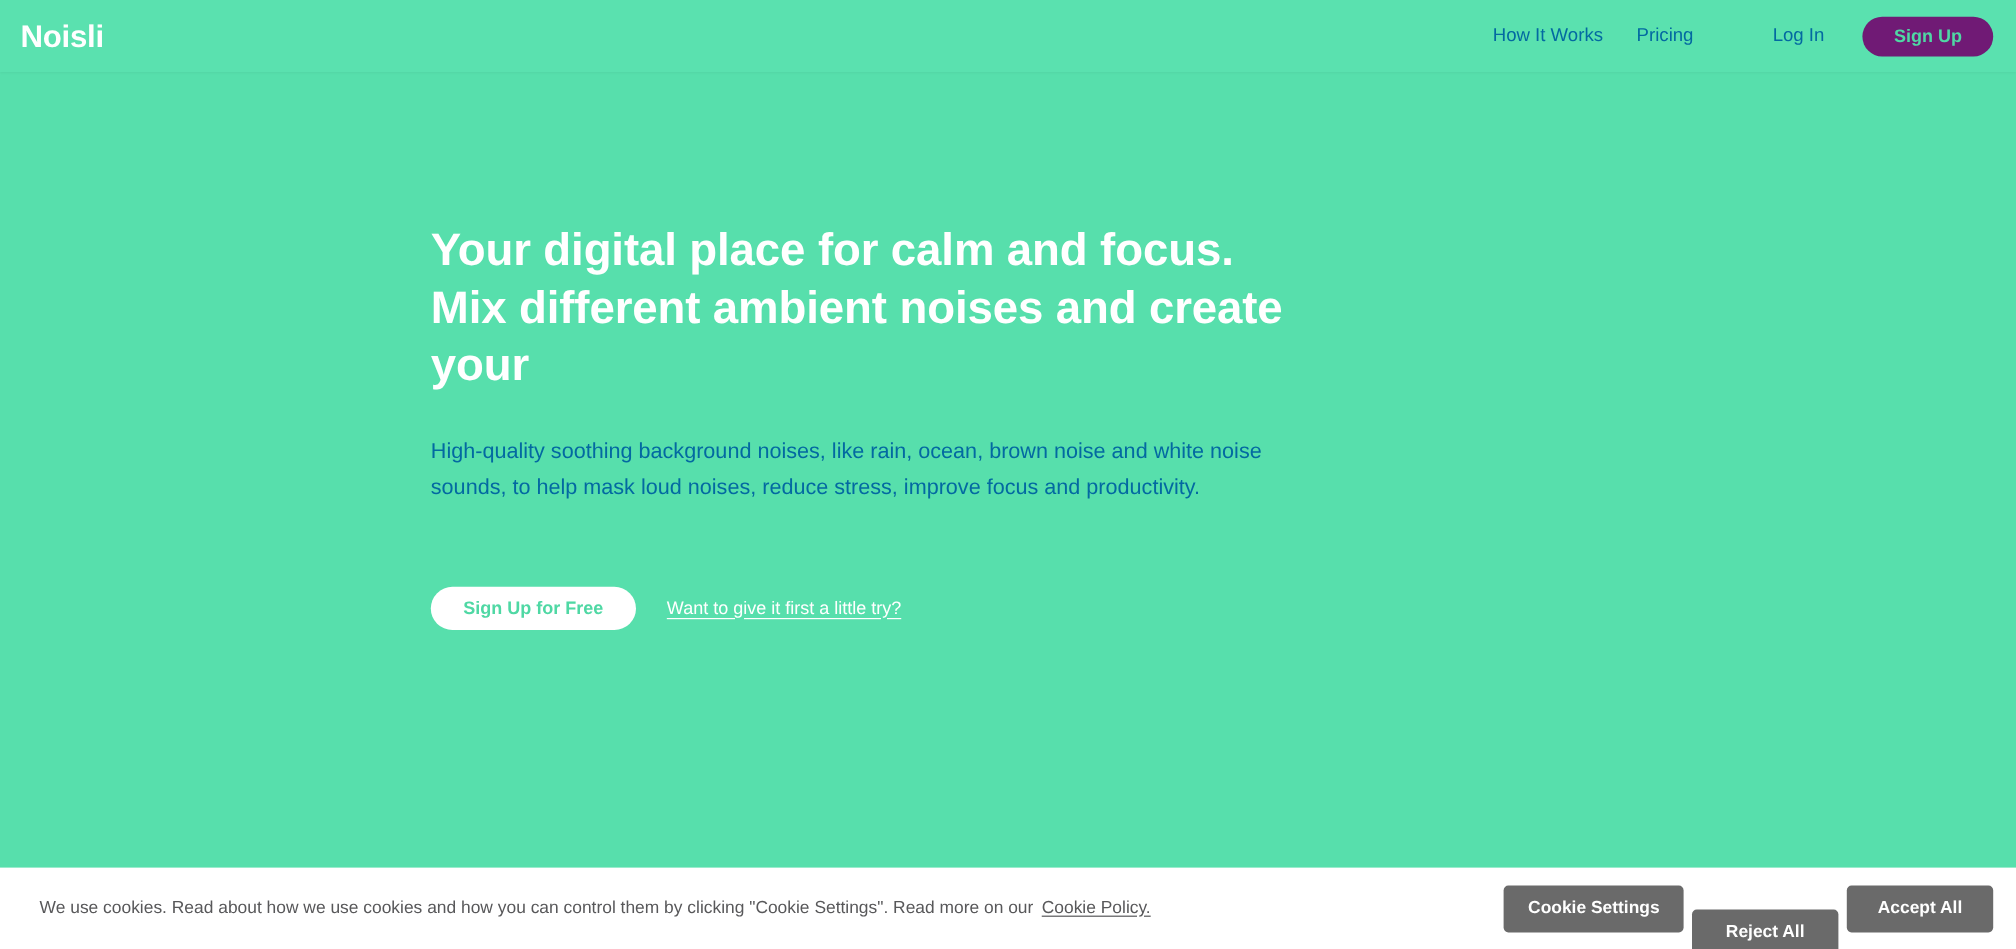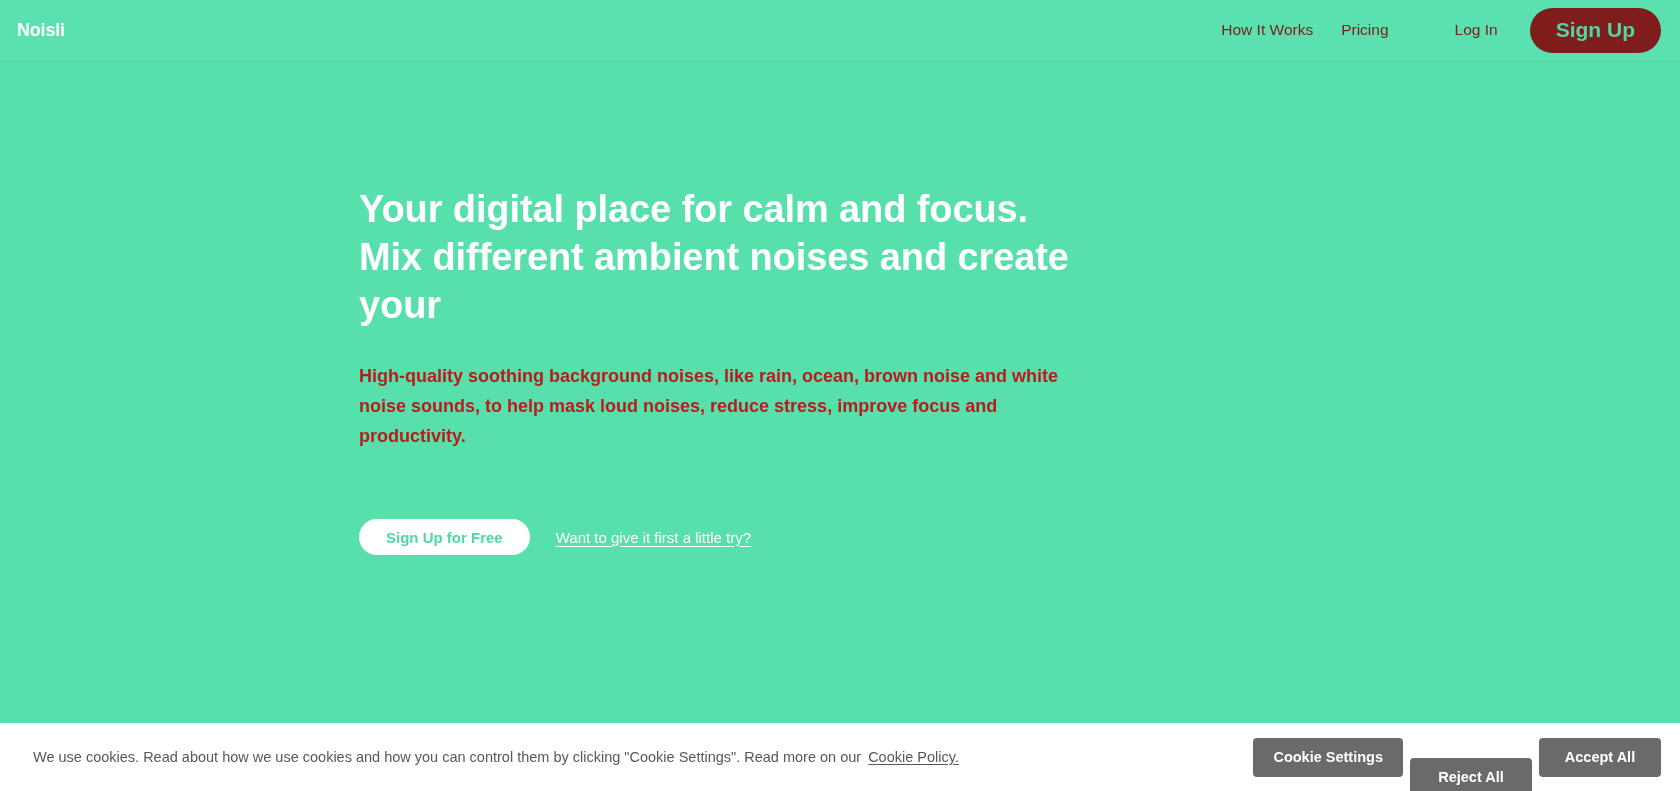--- a/index.html
+++ b/index.html
@@ -26,62 +26,62 @@
     background: #5ae1af;
     display: flex;
     align-items: center;
     z-index: 40;
     box-shadow: 0 1px 2px rgba(0,0,0,0.045);
   }
 
   #brand-logo {
     margin-left: 17px;
     color: #ffffff;
-    font-size: 18px;
+    font-size: 26px;
     font-weight: 700;
     letter-spacing: -0.2px;
     line-height: 1;
     cursor: pointer;
     user-select: none;
   }
 
   #primary-nav {
     margin-left: auto;
     display: flex;
     align-items: center;
     height: 60px;
   }
 
   .nav-link {
-    color: #7f1d1d;
+    color: #0369a1;
     font-size: 15.5px;
     font-weight: 500;
     text-decoration: none;
     padding: 0 14px;
     line-height: 60px;
     white-space: nowrap;
     cursor: pointer;
   }
 
   #nav-login {
     margin-left: 38px;
     margin-right: 10px;
   }
 
   #signup-button {
     margin-right: 19px;
     margin-left: 8px;
-    background: #7f1d1d;
+    background: #701a75;
     color: #4fd8a4;
     border: none;
     border-radius: 999px;
-    height: 45px;
+    height: 33px;
     padding: 0 26px;
     font-family: "Liberation Sans", sans-serif;
-    font-size: 21px;
+    font-size: 15px;
     font-weight: 700;
     cursor: pointer;
     white-space: nowrap;
   }
 
   
   #hero {
     position: absolute;
     top: 60px; left: 0;
     width: 1680px;
@@ -98,23 +98,23 @@
   #hero-heading {
     color: #ffffff;
     font-size: 38px;
     font-weight: 700;
     line-height: 48px;
     letter-spacing: -0.1px;
   }
 
   #hero-subtext {
     margin-top: 32px;
-    color: #b91c1c;
+    color: #0369a1;
     font-size: 18px;
-    font-weight: 700;
+    font-weight: 400;
     line-height: 30px;
     max-width: 700px;
   }
 
   #hero-actions {
     margin-top: 68px;
     display: flex;
     align-items: center;
   }
 

